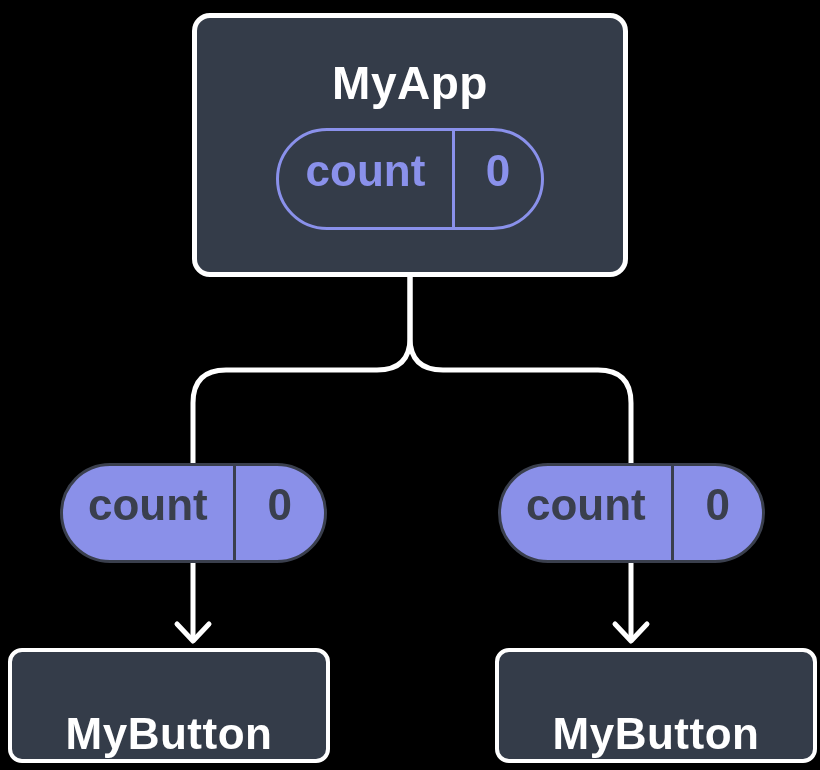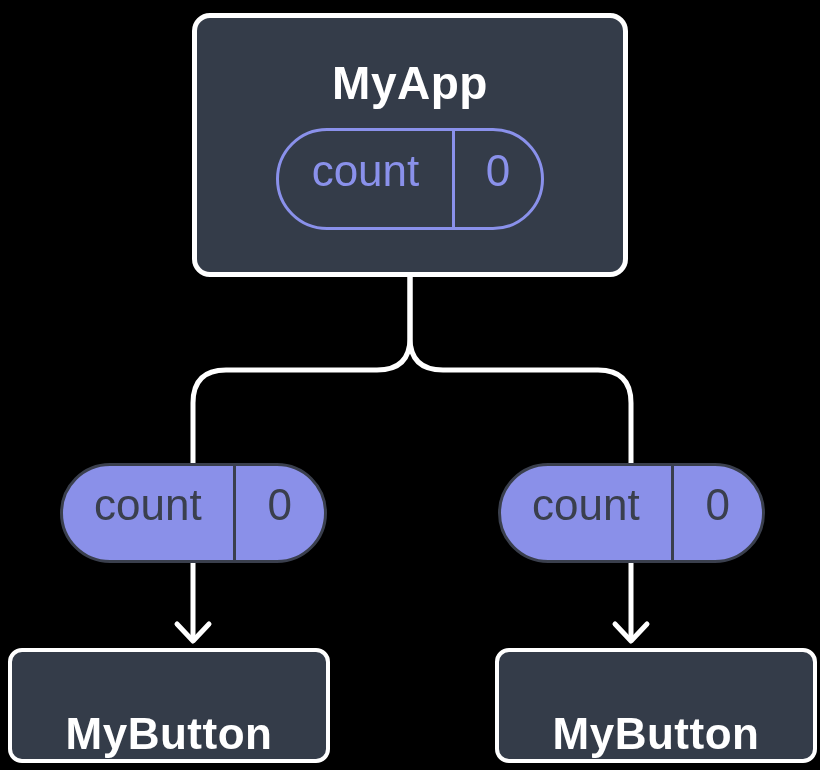--- a/index.html
+++ b/index.html
@@ -58,20 +58,21 @@
     grid-template-columns:65% 35%;
     border-radius:999px;
     overflow:hidden;
     font-size:44px;
     z-index:3;
   }
   .pill .seg{
     display:flex;align-items:center;justify-content:center;
     height:100%;
     padding-bottom:16px;
+    font-weight:bold;
   }
   .pill-outline{
     width:268px;height:102px;
     margin-top:17px;
     border:3px solid var(--accent-purple);
     color:var(--accent-purple);
     background:transparent;
     grid-template-columns:66% 34%;
   }
   .pill-outline .seg-value{border-left:3px solid var(--accent-purple);}

